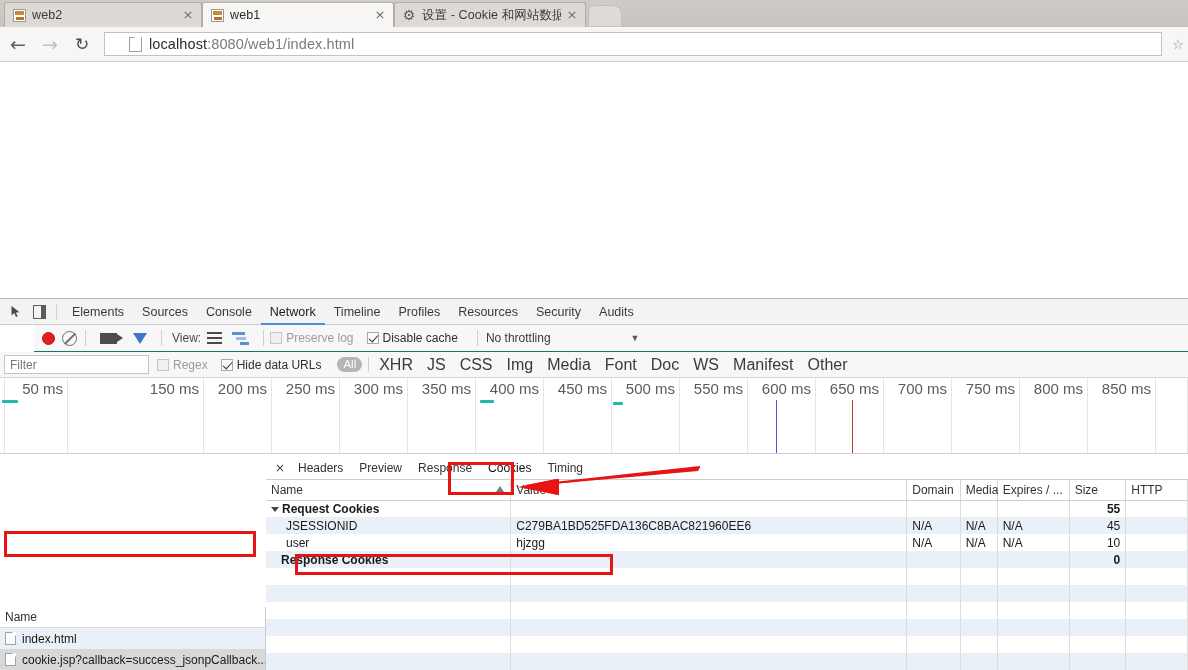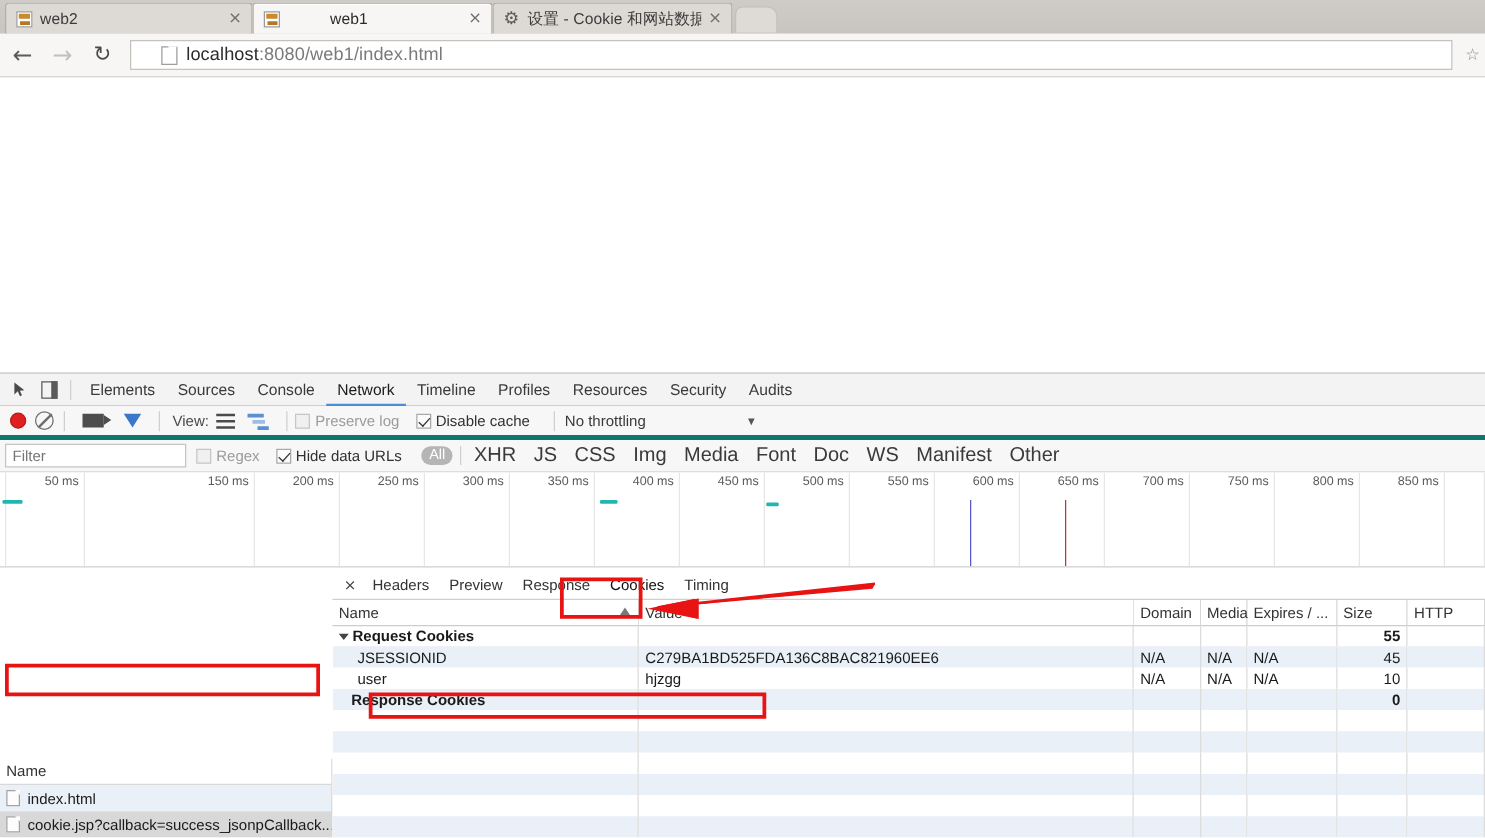--- a/index.html
+++ b/index.html
@@ -134,22 +134,22 @@
   .dt-sep { width: 1px; height: 16px; background: #cfcfcf; margin: 0 6px; }
   .dt-tabs { display: flex; align-items: stretch; height: 26px; }
   .dt-tab {
     padding: 0 9px; display: flex; align-items: center;
     color: #3a3a3a; font-size: 12.5px; white-space: nowrap;
   }
   .dt-tab.selected { color: #1a1a1a; box-shadow: inset 0 -2px 0 #4a8fd4; }
 
   .dt-toolbar2 {
     height: 27px; display: flex; align-items: center;
-    background: #f7f7f7; border-bottom: 4px solid #0f766e;
-    padding-left: 7px; gap: 0;
+    background: #f7f7f7; border-bottom: 1px solid #0f766e;
+    padding-left: 7px; gap: 0; margin-left: 34px;
   }
   .rec-dot {
     width: 13px; height: 13px; border-radius: 50%;
     background: #e02020; border: 1px solid #b81717; margin: 0 7px 0 1px;
   }
   .clear-icon {
     width: 15px; height: 15px; border: 1.6px solid #6e6e6e; border-radius: 50%;
     position: relative; margin-right: 2px;
   }
   .clear-icon::after {
@@ -225,21 +225,21 @@
 
   
   .timeline {
     height: 76px; background: #fff; border-bottom: 1px solid #cfcfcf;
     position: relative; overflow: hidden;
   }
   .tl-tick {
     position: absolute; top: 0; bottom: 0; border-right: 1px solid #e6e6e6;
   }
   .tl-tick span {
-    position: absolute; right: 4px; top: 2px; font-size: 10px; color: #5a5a5a;
+    position: absolute; right: 4px; top: 2px; font-size: 15px; color: #5a5a5a;
     white-space: nowrap;
   }
   .tl-bar { position: absolute; height: 3px; background: #22b6b0; border-radius: 1px; }
   .tl-vline { position: absolute; top: 22px; bottom: 0; width: 1px; }
 
   
   .dt-body {
     position: absolute; left: 0; top: 157px; right: 0; bottom: 0;
     display: flex; align-items: flex-end;
   }
@@ -321,21 +321,21 @@
 <div id="app">
 
   <div class="tabstrip">
     <div class="tab inactive" style="left:4px; width:198px;">
       <span class="favicon">
           <span class="fav-page"></span>
         </span>
       <span class="tab-title">web2</span>
       <span class="tab-close">×</span>
     </div>
-    <div class="tab active" style="left:202px; width:192px;gap:34px;">
+    <div class="tab active" style="left:202px; width:192px;">
       <span class="favicon">
           <span class="fav-page"></span>
         </span>
       <span class="tab-title">web1</span>
       <span class="tab-close">×</span>
     </div>
     <div class="tab inactive" style="left:394px; width:192px;">
       <span class="favicon">
           <span class="fav-gear">⚙</span>
         </span>

